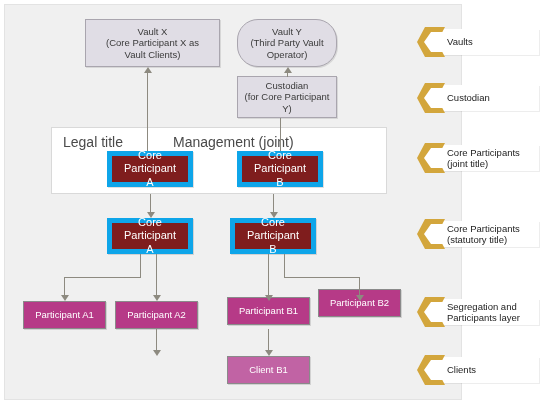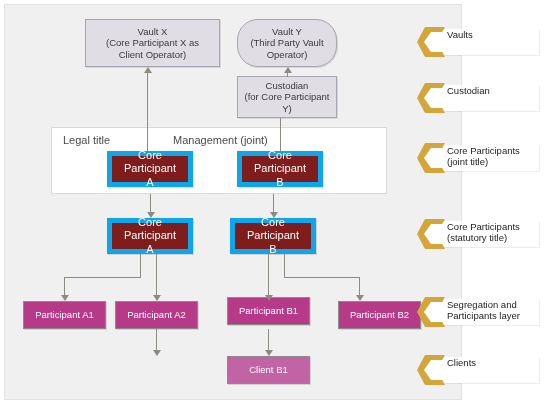--- a/index.html
+++ b/index.html
@@ -65,21 +65,21 @@
   #legal-box{
     position:absolute;
     left:46px;top:122px;
     width:336px;height:67px;
     background:#ffffff;
     border:1px solid #d9d9d9;
     box-sizing:border-box;
   }
   .ltlabel{
     position:absolute;
-    font-size:11px;
+    font-size:14px;
     color:#4a4a4a;
     white-space:nowrap;
   }
 
   
   .ln{position:absolute;background:#8d8a80;}
   .vl{width:1px;}
   .hl{height:1px;}
   .arrow-up, .arrow-down{
     position:absolute;
@@ -105,37 +105,37 @@
   .legend-chev{
     position:absolute;
     left:0;top:-4px;
     width:34px;height:34px;
   }
   .legend-text{
     position:absolute;
     left:34px;top:0;
     width:92px;height:26px;
     display:flex;
-    align-items:flex-start;
+    align-items:center;
     font-size:9.5px;
     color:#1c1c1c;
     line-height:1.2;
   }
   .legend-text span{display:block;}
 </style>
 </head>
 <body>
 
 <div id="canvas">
 
   <div class="node grey" style="left:80px;top:14px;width:135px;height:48px;">
     <span>
       <span>Vault X</span>
       <span>(Core Participant X as</span>
-      <span>Client Operator)</span>
+      <span>Vault Clients)</span>
     </span>
   </div>
 
   <div class="node grey" style="left:232px;top:14px;width:100px;height:48px;border-radius:21px;">
     <span>
       <span>Vault Y</span>
       <span>(Third Party Vault</span>
       <span>Operator)</span>
     </span>
   </div>
@@ -182,21 +182,21 @@
 
   <div class="node part" style="left:18px;top:296px;width:83px;height:28px;">
     <span>Participant A1</span>
   </div>
   <div class="node part" style="left:110px;top:296px;width:83px;height:28px;">
     <span>Participant A2</span>
   </div>
   <div class="node part" style="left:222px;top:292px;width:83px;height:28px;">
     <span>Participant B1</span>
   </div>
-  <div class="node part" style="left:313px;top:296px;width:83px;height:28px;margin-left:20px;">
+  <div class="node part" style="left:313px;top:284px;width:83px;height:28px;">
     <span>Participant B2</span>
   </div>
 
   <div class="node client" style="left:222px;top:351px;width:83px;height:28px;">
     <span>Client B1</span>
   </div>
 
   <div class="ln vl" style="left:142px;top:68px;height:78px;"></div>
   <div class="arrow-up" style="left:139px;top:62px;"></div>
 

